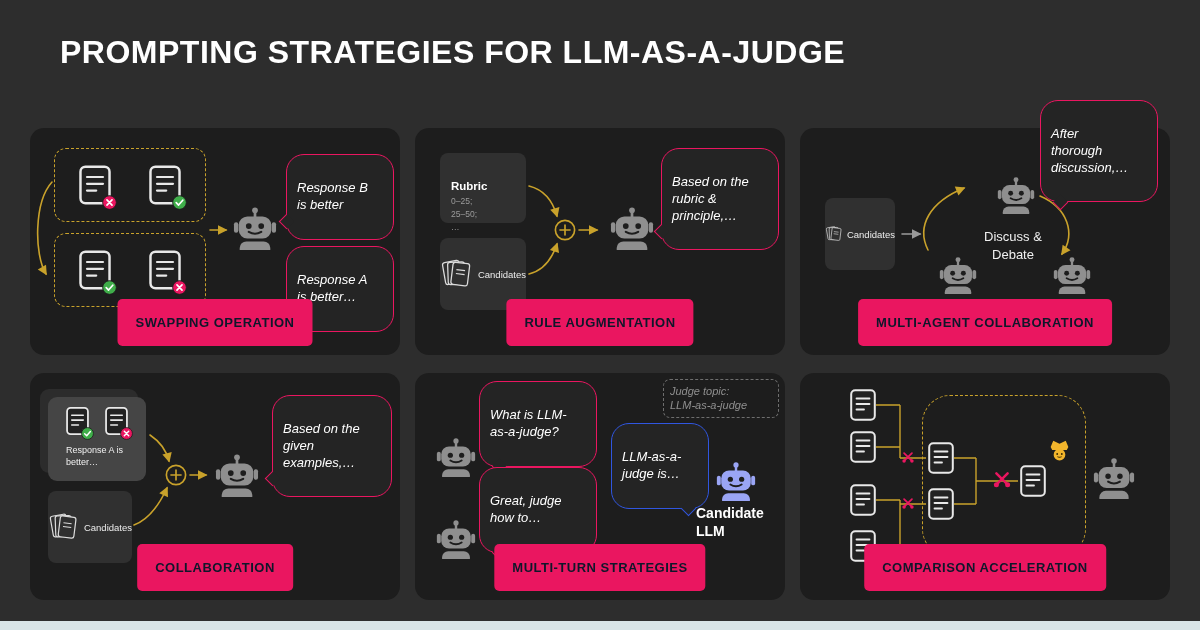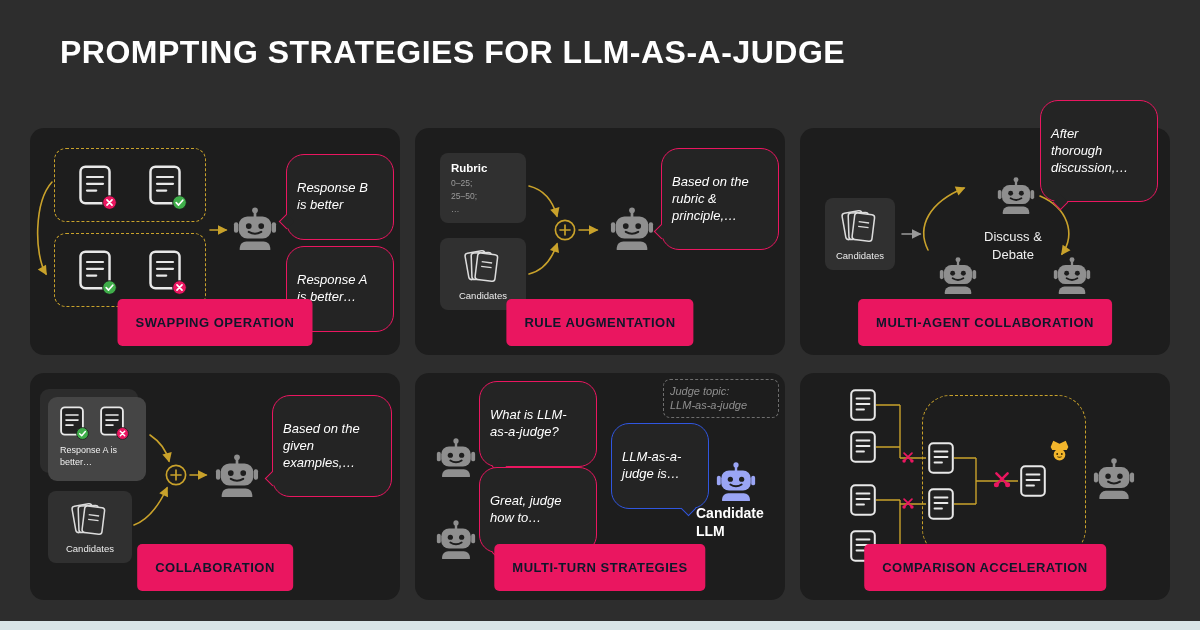--- a/index.html
+++ b/index.html
@@ -18,31 +18,31 @@
   .tail-left{left:-6.5px;bottom:12px;border-left:1.5px solid #ea1660;border-bottom:1.5px solid #ea1660;transform:rotate(45deg)}
   .tail-down{bottom:-6.5px;left:14px;border-left:1.5px solid #ea1660;border-bottom:1.5px solid #ea1660;transform:rotate(-45deg)}
   .tail-down-right{bottom:-6.5px;right:14px;border-right:1.5px solid #3056e0;border-bottom:1.5px solid #3056e0;transform:rotate(45deg)}
   .dashbox{position:absolute;border:1.5px dashed #c9a22b;border-radius:12px;display:flex;
            align-items:center;justify-content:center;gap:38px}
   .docwrap{position:relative;width:32px;height:40px}
   .docwrap.sm{width:24px;height:30px}
   .docwrap>.doc{position:absolute;inset:0;width:100%;height:100%}
   .badge{position:absolute;width:15px;height:15px;right:-6px;bottom:-5px}
   .docwrap.sm .badge{width:13px;height:13px;right:-5px;bottom:-4px}
-  .infobox{position:absolute;background:#303030;border-radius:8px;display:flex;flex-direction:column;
+  .infobox{position:absolute;background:#303030;border-radius:8px;display:flex;flex-direction:row;
            align-items:center;justify-content:center;gap:3px}
   .infobox .stack{width:44px;height:40px}
   .infobox .cap{font-size:9.5px;color:#ececec}
-  .rubricbox{position:absolute;background:#303030;border-radius:8px;padding:9px 11px}
+  .rubricbox{position:absolute;background:#303030;border-radius:8px;padding:27px 11px}
   .rubricbox .rtitle{font-size:11.5px;font-weight:700}
   .rubricbox .rbody{font-size:8.5px;color:#9a9a9a;line-height:1.55;margin-top:3px;white-space:pre-line}
   .icon{position:absolute;display:block}
   .overlay{position:absolute;inset:0;width:100%;height:100%;pointer-events:none}
   .cardback{position:absolute;background:#2c2c2c;border-radius:9px}
-  .cardfront{position:absolute;background:#454545;border-radius:9px;padding:9px 12px}
+  .cardfront{position:absolute;background:#454545;border-radius:9px;padding:9px 18px}
   .cardrow{display:flex;gap:16px}
   .cardcap{margin-top:8px;font-size:9px;line-height:1.35;color:#f0f0f0;white-space:pre-line}
   .topicbox{position:absolute;border:1.5px dashed #6e6e6e;border-radius:7px;padding:4px 6px;
             font-size:11px;font-style:italic;color:#8f8f8f;white-space:pre-line;line-height:1.3}
   .centertext{position:absolute;font-size:13px;color:#f0f0f0;text-align:center;white-space:pre-line;line-height:1.4}
   .candlabel{position:absolute;font-size:14px;font-weight:700;text-align:left;white-space:pre-line;line-height:1.25}
   .dashregion{position:absolute;border:1.5px dashed #c9a22b;border-radius:28px}
   .footer-strip{position:absolute;left:0;bottom:0;width:100%;height:9px;background:#d8e4e6}
 </style>
 </head>

